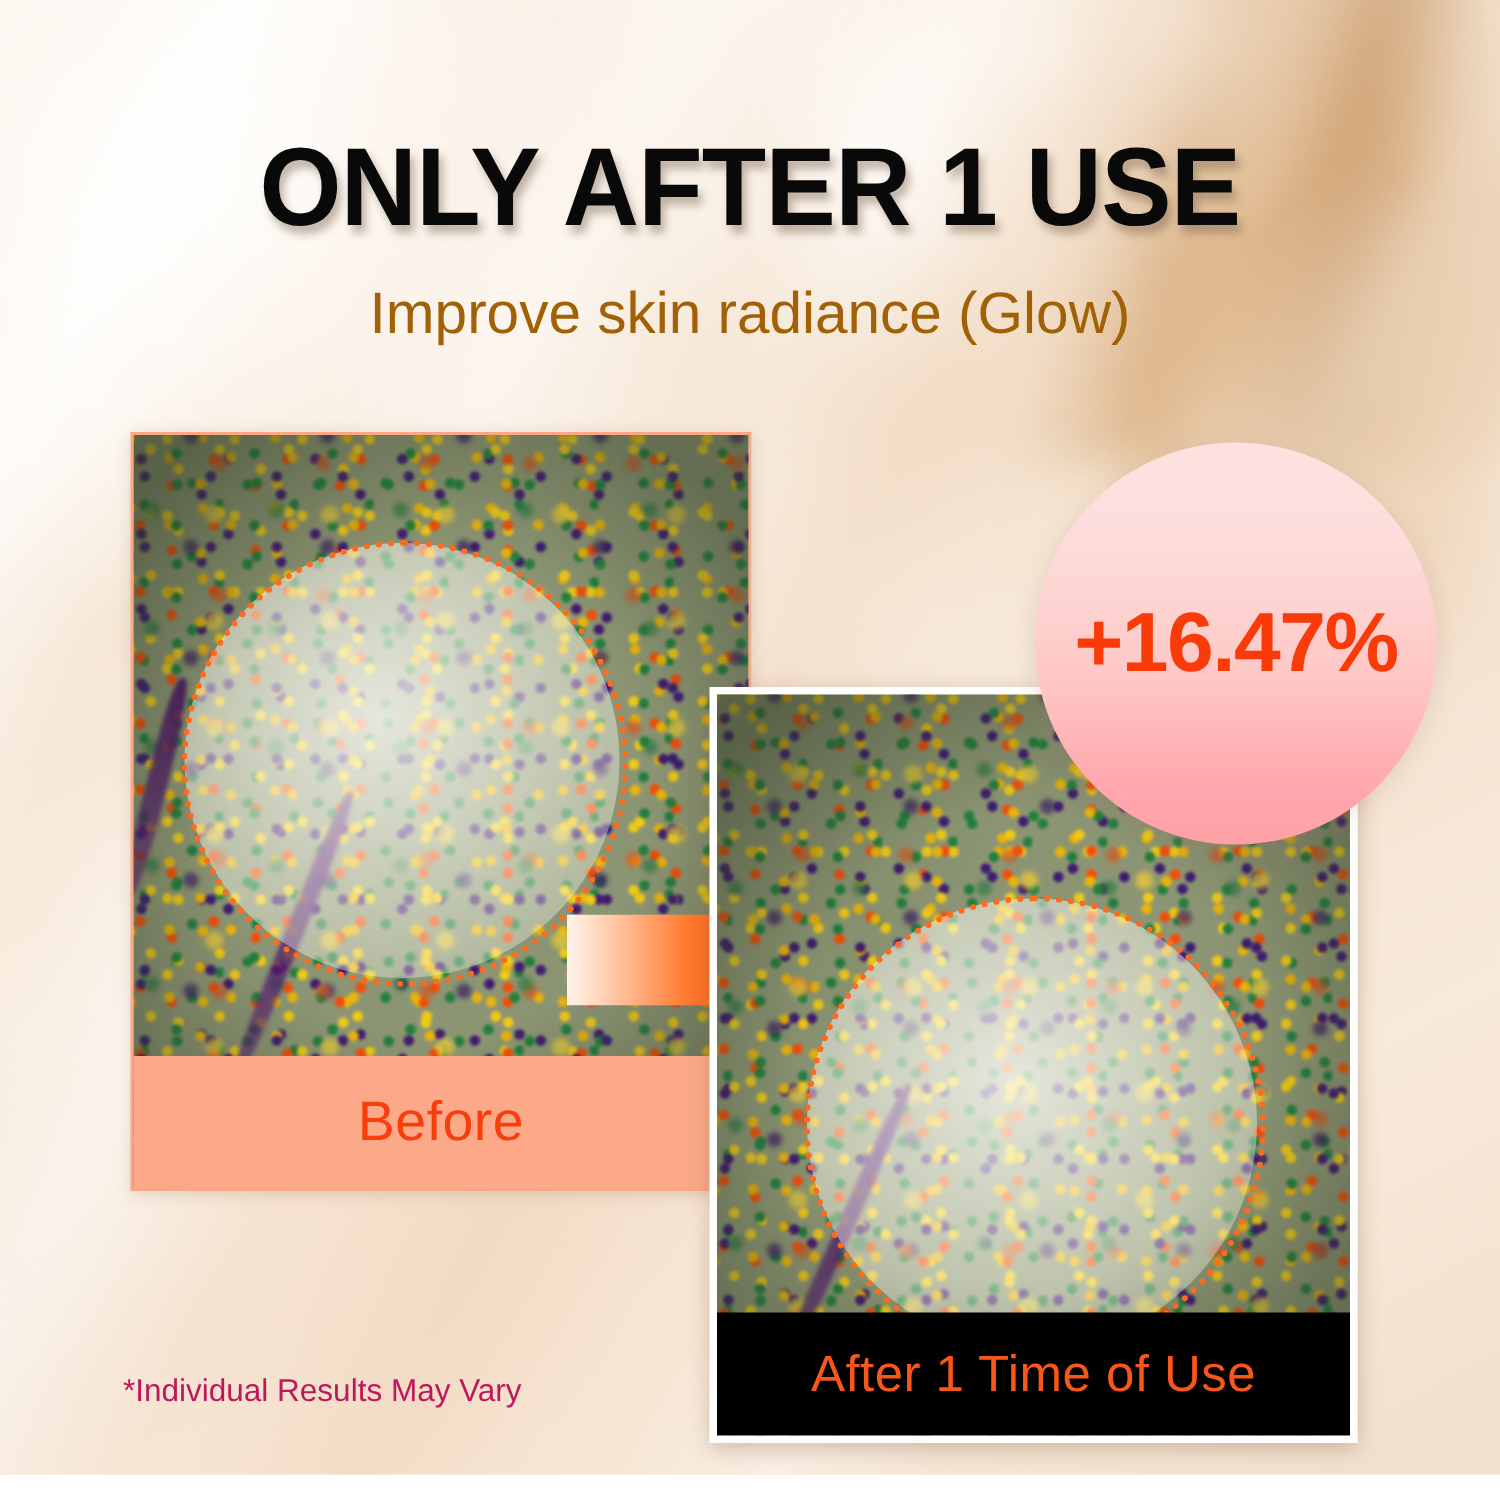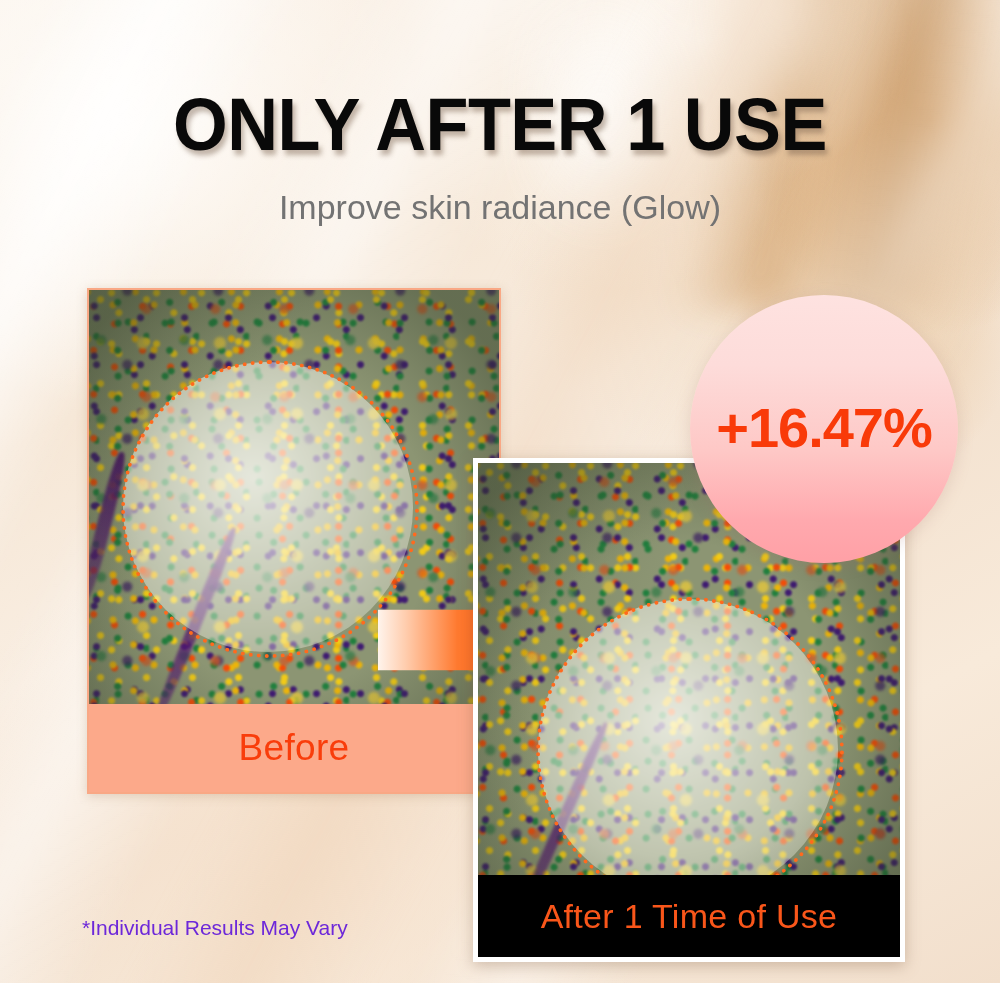--- a/index.html
+++ b/index.html
@@ -77,31 +77,31 @@
     color: #090909;
     transform: scaleX(0.95);
     text-shadow: 3px 5px 6px rgba(120,95,75,0.45);
     white-space: nowrap;
   }
   .subhead {
     position: absolute;
     left: 0; right: 0;
     top: 188px;
     text-align: center;
-    font-size: 34px;
+    font-size: 39px;
     font-weight: normal;
-    color: #737373;
+    color: #a16207;
     white-space: nowrap;
   }
   .disclaimer {
     position: absolute;
     left: 82px;
     top: 916px;
     font-size: 21px;
-    color: #6d28d9;
+    color: #be185d;
     white-space: nowrap;
   }
 
   
   .panel {
     position: absolute;
     overflow: hidden;
   }
   .panel-before {
     left: 87px; top: 288px;

